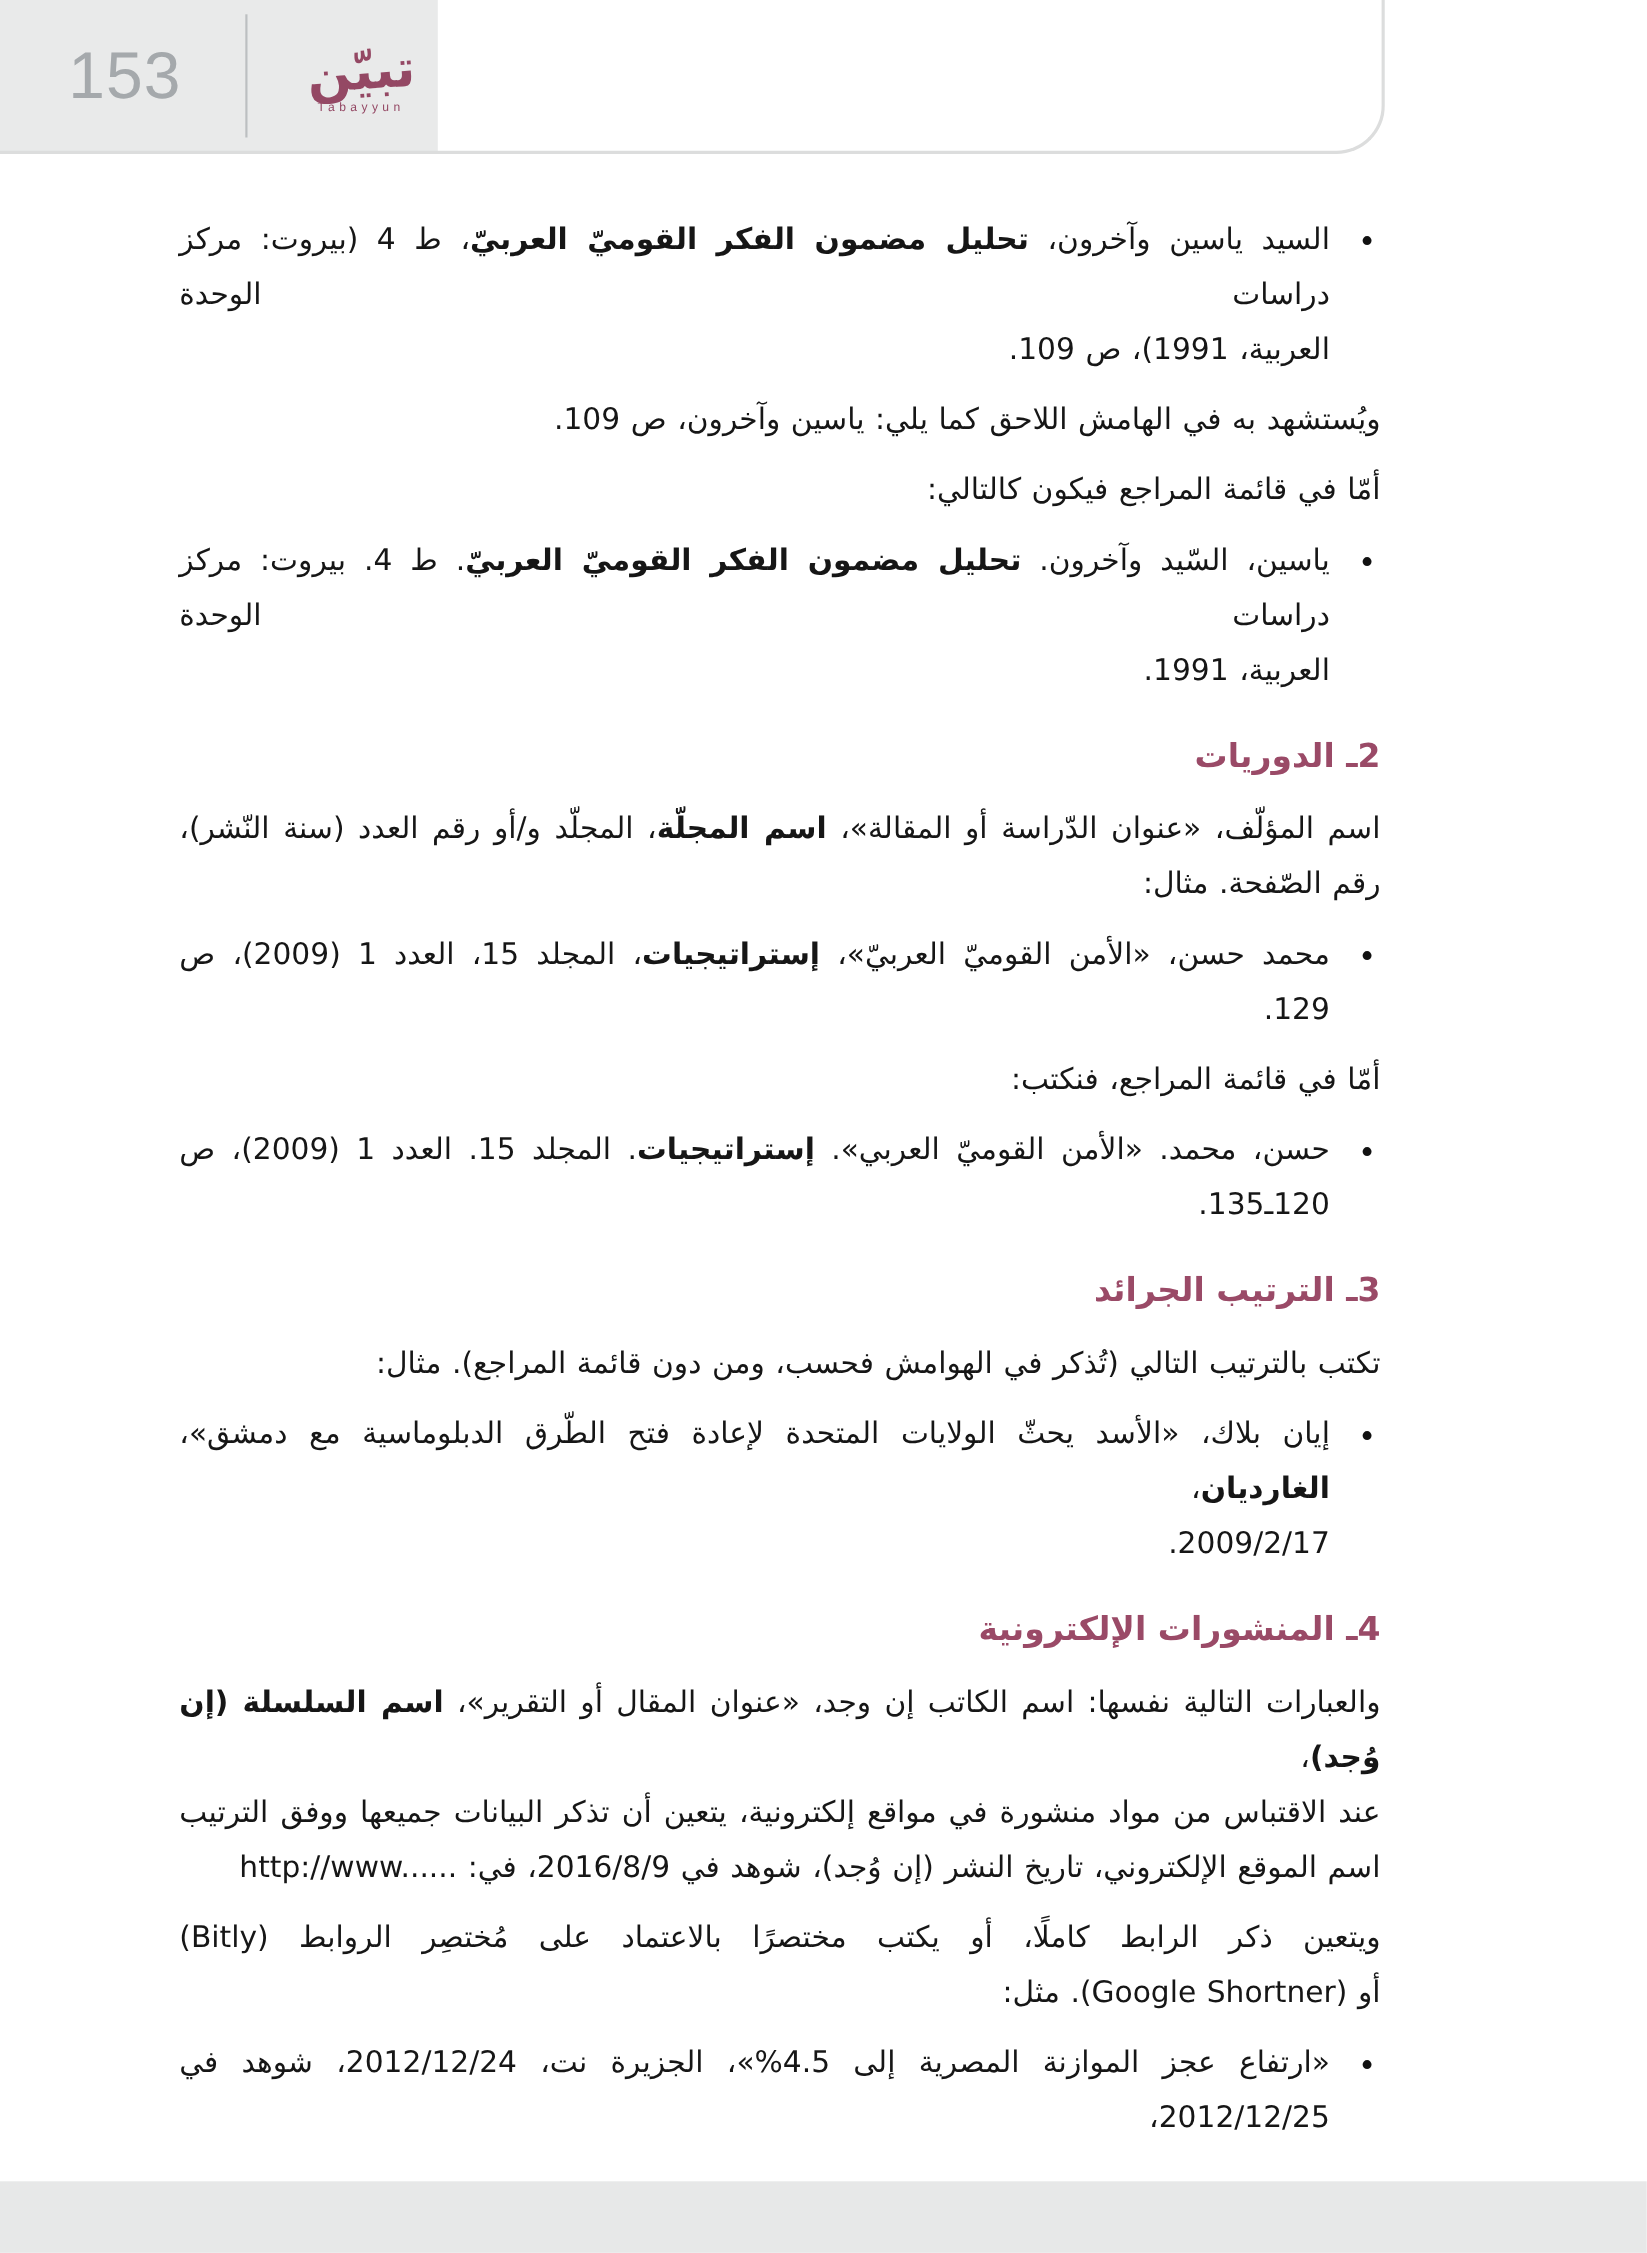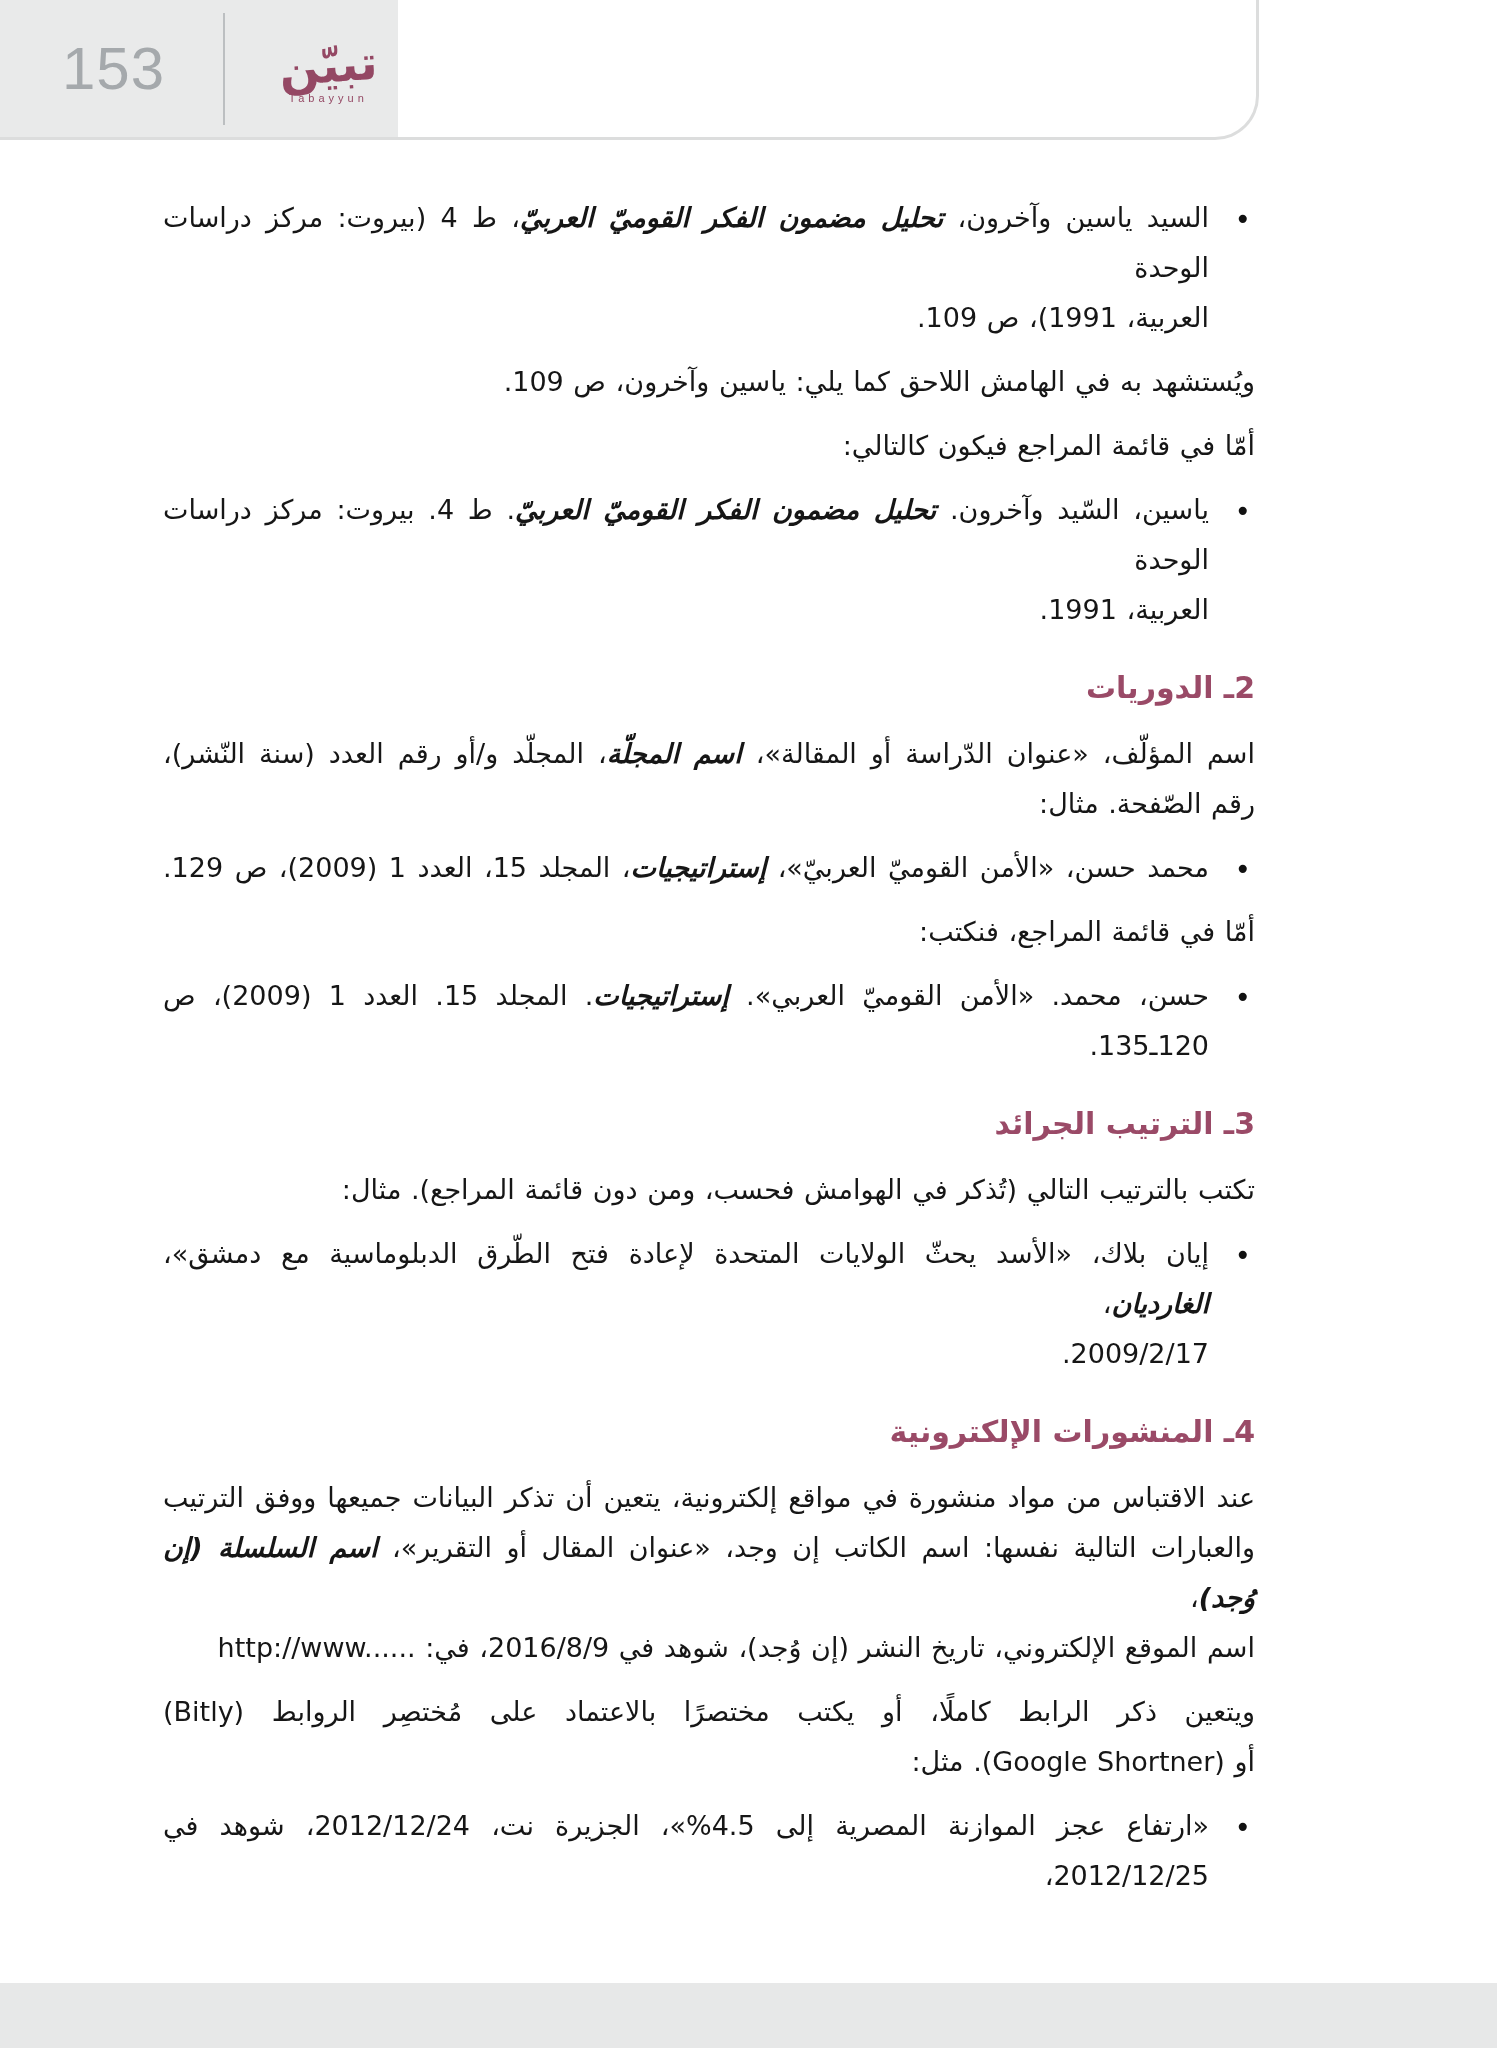--- a/index.html
+++ b/index.html
@@ -49,21 +49,21 @@
   .line.stretch{text-align:justify;text-align-last:justify;}
   .para{margin:0 0 14px 0;}
   .bullet{position:relative;padding-right:46px;margin:0 0 14px 0;}
   .bullet .marker{
     position:absolute;right:4px;top:2px;font-size:28px;line-height:50px;color:#111;
   }
   .heading{
     color:#9a4a67;font-weight:bold;font-size:30px;line-height:50px;
     margin:28px 0 16px 0;text-align:right;
   }
-  b{font-weight:bold;font-style:italic;}
+  b{font-weight:bold;}
 </style>
 </head>
 <body>
 
 <div class="header-block">
   <div class="pagenum">153</div>
   <div class="divider"></div>
   <div class="logo">
     <div class="logo-ar">تبيّن</div>
     <div class="logo-en">Tabayyun</div>
@@ -109,22 +109,22 @@
     <div class="para">
       <div class="line"><span>تكتب بالترتيب التالي (تُذكر في الهوامش فحسب، ومن دون قائمة المراجع). مثال:</span></div>
     </div>
     <div class="bullet">
       <span class="marker">•</span>
       <div class="line stretch"><span>إيان بلاك، «الأسد يحثّ الولايات المتحدة لإعادة فتح الطّرق الدبلوماسية مع دمشق»، </span><b>الغارديان</b><span>،</span></div>
       <div class="line"><span>2009/2/17.</span></div>
     </div>
     <h2 class="heading">4ـ المنشورات الإلكترونية</h2>
     <div class="para">
+      <div class="line stretch"><span>والعبارات التالية نفسها: اسم الكاتب إن وجد، «عنوان المقال أو التقرير»، </span><b>اسم السلسلة (إن وُجد)</b><span>،</span></div>
       <div class="line stretch"><span>عند الاقتباس من مواد منشورة في مواقع إلكترونية، يتعين أن تذكر البيانات جميعها ووفق الترتيب</span></div>
-      <div class="line stretch"><span>والعبارات التالية نفسها: اسم الكاتب إن وجد، «عنوان المقال أو التقرير»، </span><b>اسم السلسلة (إن وُجد)</b><span>،</span></div>
       <div class="line"><span>اسم الموقع الإلكتروني، تاريخ النشر (إن وُجد)، شوهد في 2016/8/9، في: </span><bdi dir="ltr">http://www......</bdi></div>
     </div>
     <div class="para">
       <div class="line stretch"><span>ويتعين ذكر الرابط كاملًا، أو يكتب مختصرًا بالاعتماد على مُختصِر الروابط </span><bdi dir="ltr">(Bitly)</bdi></div>
       <div class="line"><span>أو </span><bdi dir="ltr">(Google Shortner)</bdi><span>. مثل:</span></div>
     </div>
     <div class="bullet">
       <span class="marker">•</span>
       <div class="line stretch"><span>«ارتفاع عجز الموازنة المصرية إلى </span><bdi dir="ltr">%4.5</bdi><span>»، الجزيرة نت، 2012/12/24، شوهد في 2012/12/25،</span></div>
     </div>

